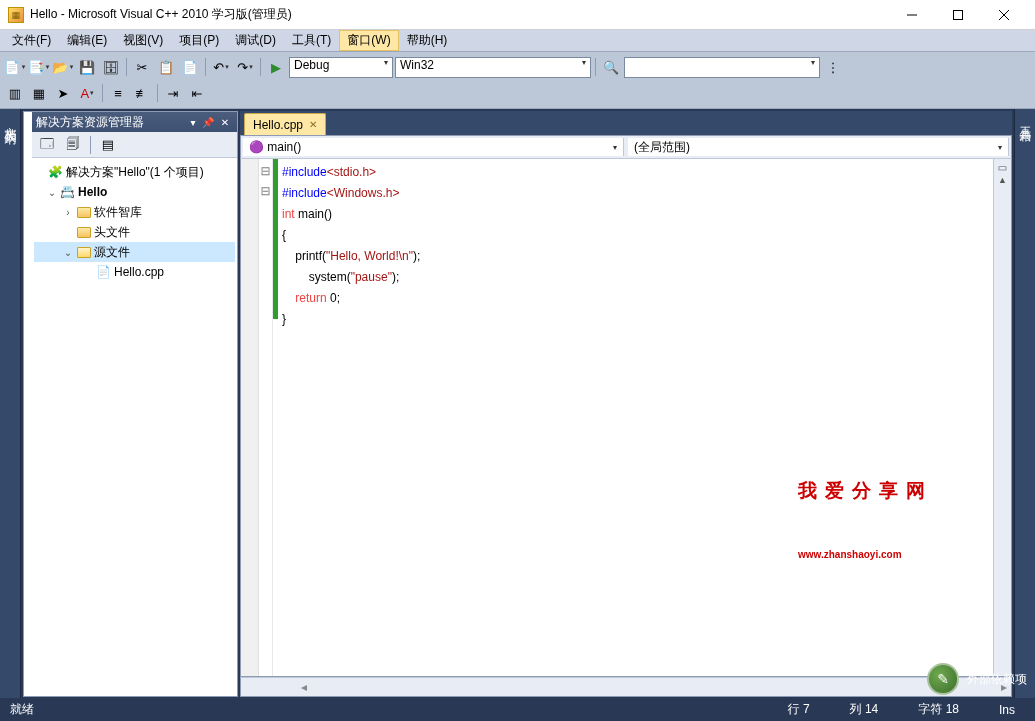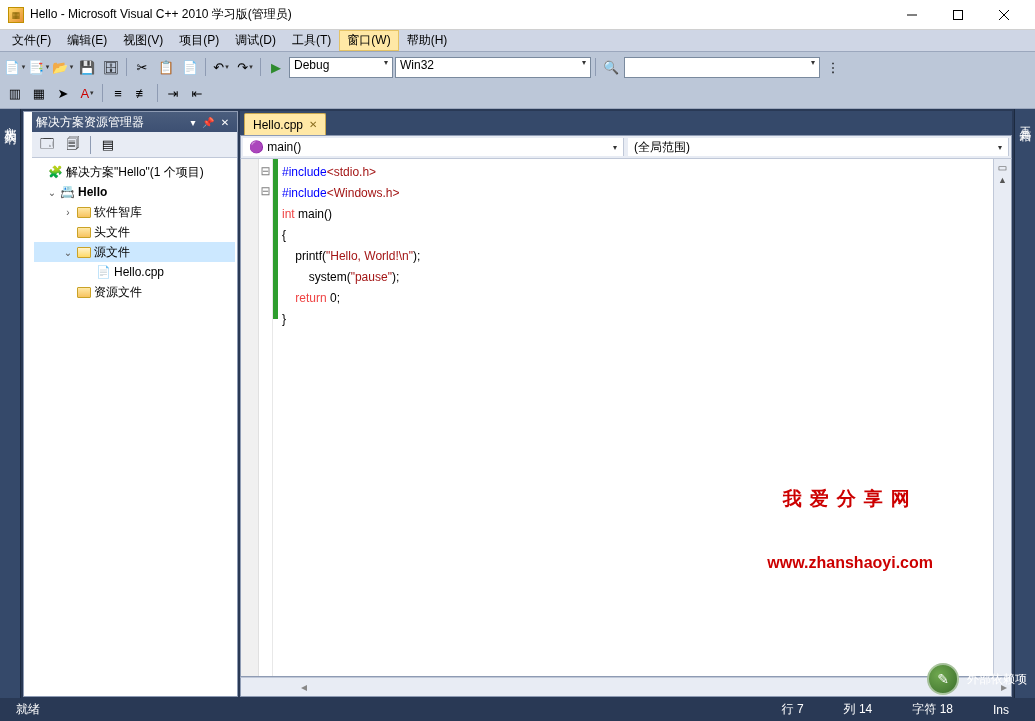--- a/index.html
+++ b/index.html
@@ -58,32 +58,32 @@
 .margin-strip { width: 18px; background: #f0f0f0; border-right: 1px solid #e0e0e0; }
 .outline-strip { width: 14px; background: #fff; border-right: 1px solid #e8e8e8; font-size: 9px; color: #808080; padding-top: 2px; text-align: center; line-height: 20px; }
 .change-strip { width: 5px; background: #fff; }
 .change-mark { width: 5px; background: #2e9e2e; }
 .code { flex: 1; font-family: Consolas, monospace; font-size: 15px; line-height: 20px; padding: 2px 0 0 4px; white-space: pre; position: relative; }
 .kw { color: #ef4444; }
 .str { color: #a31515; }
 .prep { color: #0000ff; }
 .inc { color: #a31515; }
 .editor-right-strip { width: 18px; background: #e8ecf4; border-left: 1px solid #c0c8d8; display:flex; flex-direction:column; align-items:center; padding-top:3px; }
-.watermark { position: absolute; right: 60px; top: 290px; text-align: center; }
+.watermark { position: absolute; right: 60px; top: 282px; text-align: left; }
 .watermark .l1 { color: #cc0000; font-size: 19px; font-weight: bold; letter-spacing: 8px; font-family: SimHei, sans-serif; }
-.watermark .l2 { color: #cc0000; font-size: 16px; font-weight: bold; margin-top: 4px; }
+.watermark .l2 { color: #cc0000; font-size: 10px; font-weight: bold; margin-top: 4px; }
 .pub-badge { position: absolute; right: 8px; bottom: 26px; display: flex; align-items: center; gap: 8px; color: #fff; font-size: 14px; }
 .pub-badge .av { width: 32px; height: 32px; border-radius: 50%; background: radial-gradient(circle at 35% 35%, #6fa84f, #3b6e2b); border: 2px solid rgba(255,255,255,0.5); display:flex;align-items:center;justify-content:center;color:#fff;font-size:14px; }
 
 
 .editor-footer { height: 20px; background: #e8ecf4; border: 1px solid #8e9bb3; border-top: 1px solid #c0c8d8; display: flex; align-items: center; padding: 0 4px; gap: 4px; font-size: 11px; }
 .zoom-box { background: #fff; border: 1px solid #abadb3; padding: 0 4px; height: 16px; display: flex; align-items: center; margin-top: 48px; }
 
 
-.statusbar { position: absolute; bottom: 0; left: 0; right: 0; height: 23px; background: #293955; color: #fff; display: flex; align-items: center; padding: 0 16px; font-size: 12px; }
+.statusbar { position: absolute; bottom: 0; left: 0; right: 0; height: 23px; background: #293955; color: #fff; display: flex; align-items: center; padding: 0 10px; font-size: 12px; }
 .statusbar .cell { margin-right: 40px; }
 .statusbar .spacer { flex: 1; }
 
 svg { display: block; }
 </style>
 </head>
 <body>
 
 <div class="titlebar">
   <div class="app-icon">▦</div>
@@ -208,27 +208,20 @@
         <span class="exp">⌄</span>
           <span class="ic">
             <span class="folder-ic open"></span>
           </span>
         <span class="lbl">源文件</span>
       </div>
       <div class="tree-item" style="padding-left:48px">
         <span class="exp"></span>
           <span class="ic">📄</span>
         <span class="lbl">Hello.cpp</span>
-      </div>
-      <div class="tree-item" style="padding-left:28px">
-        <span class="exp"></span>
-          <span class="ic">
-            <span class="folder-ic"></span>
-          </span>
-        <span class="lbl">资源文件</span>
       </div>
     </div>
   </div>
 
   <div class="editor-wrap">
     <div class="tabstrip">
       <div class="file-tab">
         <span>Hello.cpp</span>
         <span class="x">✕</span>
       </div>

